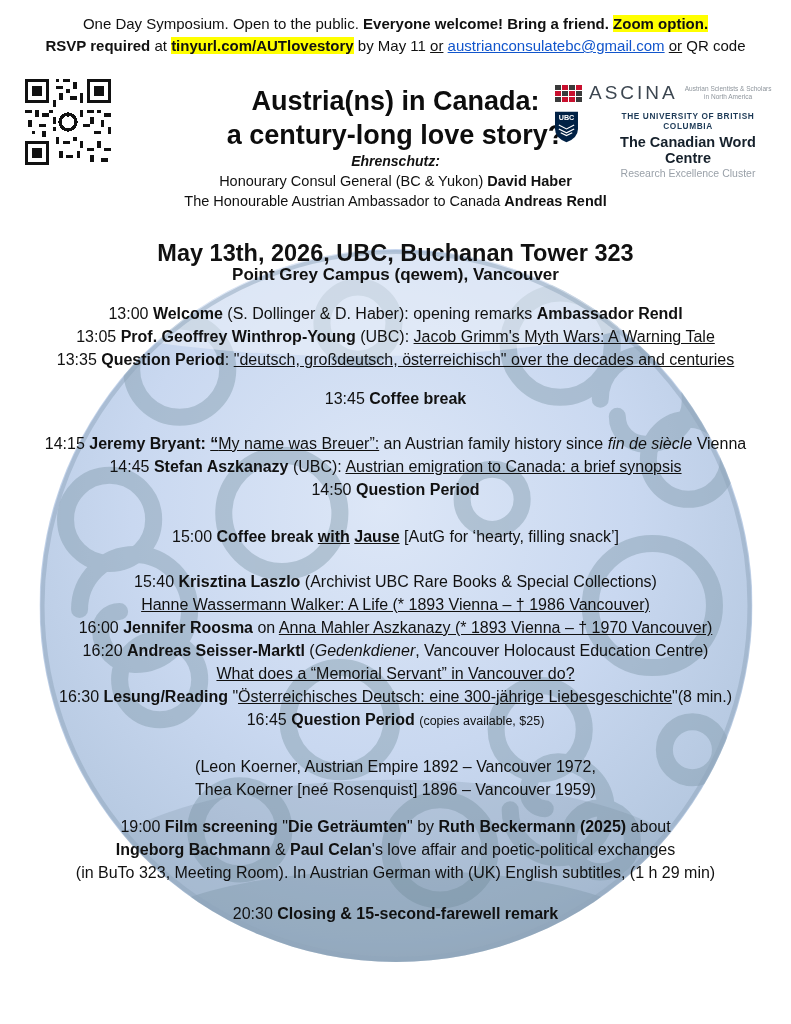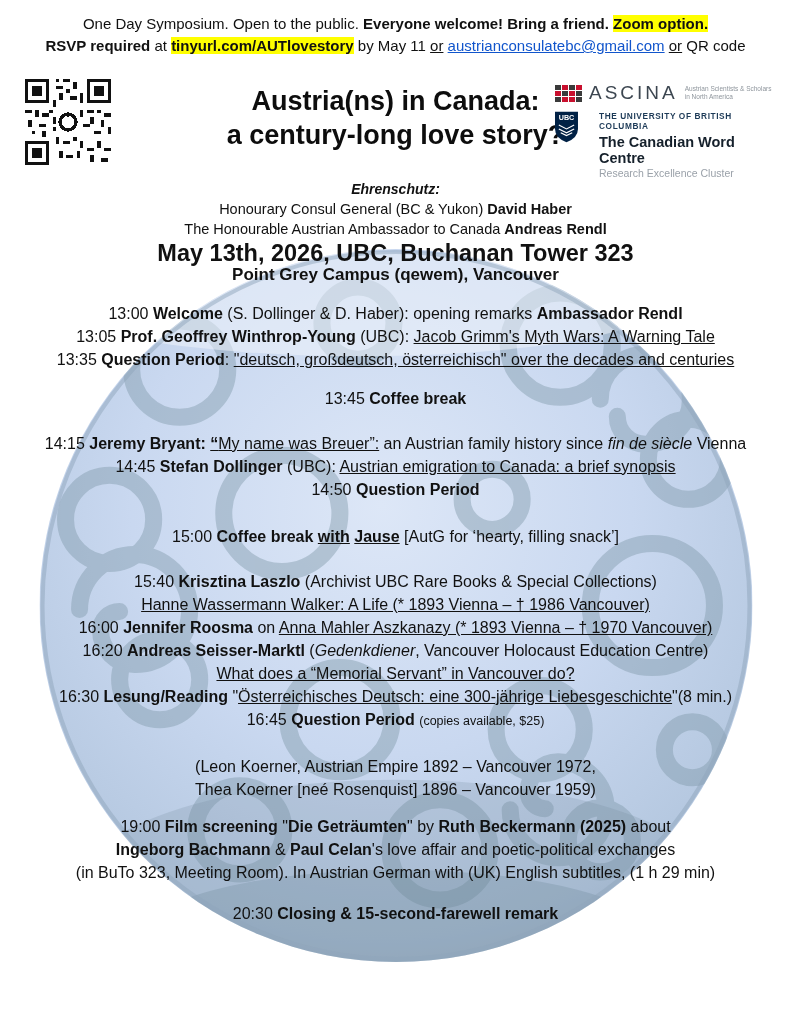--- a/index.html
+++ b/index.html
@@ -14,33 +14,33 @@
   .hl{background:#ffff00;}
   .link{color:#1155cc;text-decoration:underline;}
   .sm{font-size:12.5px;}
   
   .top-notice{top:13px;font-size:15px;line-height:22px;z-index:3;}
   
   .qr{position:absolute;left:25px;top:79px;width:86px;height:86px;z-index:3;}
   
   .title{top:84px;font-size:27px;line-height:34px;font-weight:bold;color:#0d0d0d;z-index:3;}
   
-  .logos{position:absolute;right:14px;top:82px;width:222px;z-index:3;}
+  .logos{position:absolute;right:14px;top:82px;width:222px;z-index:3;text-align:center;}
   .ascina-row{display:flex;align-items:center;gap:7px;}
   .ascina-grid{display:grid;grid-template-columns:repeat(4,6px);grid-auto-rows:5px;gap:1px;}
   .ascina-grid span{display:block;}
   .ascina-word{font-size:19px;letter-spacing:3px;color:#3c4650;}
   .ascina-tag{font-size:6.5px;line-height:8px;color:#8e959c;}
   .ubc-row{display:flex;gap:21px;margin-top:7px;align-items:flex-start;}
   .ubc-col{display:flex;flex-direction:column;}
   .ubc-univ{font-size:8.3px;font-weight:bold;letter-spacing:0.6px;color:#1d3a57;}
   .ubc-centre{font-size:14.5px;font-weight:bold;color:#15202b;margin-top:3px;}
   .ubc-cluster{font-size:10.5px;color:#9aa1a9;margin-top:1px;}
   
-  .patronage{top:180px;z-index:3;}
+  .patronage{top:152px;z-index:3;}
   .ehren{font-size:14px;font-style:italic;font-weight:bold;line-height:19px;}
   .pat-line{font-size:14.5px;line-height:20px;}
   
   .event-heading{top:238px;font-size:23.5px;line-height:30px;font-weight:bold;z-index:3;}
   .event-subheading{top:264px;font-size:17px;line-height:22px;font-weight:bold;z-index:3;}
   
   .plate{position:absolute;left:38px;top:249px;width:716px;height:713px;z-index:1;}
   
   .schedule{top:302px;z-index:3;font-size:16px;}
   .sched-line{line-height:23px;white-space:nowrap;}
@@ -217,21 +217,21 @@
   <div class="centered event-subheading">Point Grey Campus (qewem), Vancouver</div>
 
   <div class="centered schedule">
       <div class="sched-line"><span>13:00 </span><span class="b">Welcome</span><span> (S. Dollinger &amp; D. Haber): opening remarks </span><span class="b">Ambassador Rendl</span></div>
       <div class="sched-line"><span>13:05 </span><span class="b">Prof. Geoffrey Winthrop-Young</span><span> (UBC): </span><span class="u">Jacob Grimm's Myth Wars: A Warning Tale</span></div>
       <div class="sched-line"><span>13:35 </span><span class="b">Question Period</span><span>: </span><span class="u">"deutsch, großdeutsch, österreichisch" over the decades and centuries</span></div>
       <div class="spacer" style="height: 16px;"></div>
       <div class="sched-line"><span>13:45 </span><span class="b">Coffee break</span></div>
       <div class="spacer" style="height: 22px;"></div>
       <div class="sched-line"><span>14:15 </span><span class="b">Jeremy Bryant: </span><span class="b u">“</span><span class="u">My name was Breuer”:</span><span> an Austrian family history since </span><span class="i">fin de siècle</span><span> Vienna</span></div>
-      <div class="sched-line"><span>14:45 </span><span class="b">Stefan Dollinger</span><span> (UBC): </span><span class="u">Austrian emigration to Canada: a brief synopsis</span></div>
+      <div class="sched-line"><span>14:45 </span><span class="b">Stefan Aszkanazy</span><span> (UBC): </span><span class="u">Austrian emigration to Canada: a brief synopsis</span></div>
       <div class="sched-line"><span>14:50  </span><span class="b">Question Period</span></div>
       <div class="spacer" style="height: 24px;"></div>
       <div class="sched-line"><span>15:00 </span><span class="b">Coffee break </span><span class="b u">with</span><span class="b"> </span><span class="b u">Jause</span><span> [AutG for ‘hearty, filling snack’]</span></div>
       <div class="spacer" style="height: 22px;"></div>
       <div class="sched-line"><span>15:40 </span><span class="b">Krisztina Laszlo</span><span> (Archivist UBC Rare Books &amp; Special Collections)</span></div>
       <div class="sched-line"><span class="u">Hanne Wassermann Walker: A Life (* 1893 Vienna – † 1986 Vancouver)</span></div>
       <div class="sched-line"><span>16:00 </span><span class="b">Jennifer Roosma</span><span> on </span><span class="u">Anna Mahler Aszkanazy (* 1893 Vienna – † 1970 Vancouver)</span></div>
       <div class="sched-line"><span>16:20 </span><span class="b">Andreas Seisser-Marktl</span><span> (</span><span class="i">Gedenkdiener</span><span>, Vancouver Holocaust Education Centre)</span></div>
       <div class="sched-line"><span class="u">What does a “Memorial Servant” in Vancouver do?</span></div>
       <div class="sched-line"><span>16:30 </span><span class="b">Lesung/Reading</span><span> "</span><span class="u">Österreichisches Deutsch: eine 300-jährige Liebesgeschichte</span><span>"(8 min.)</span></div>

